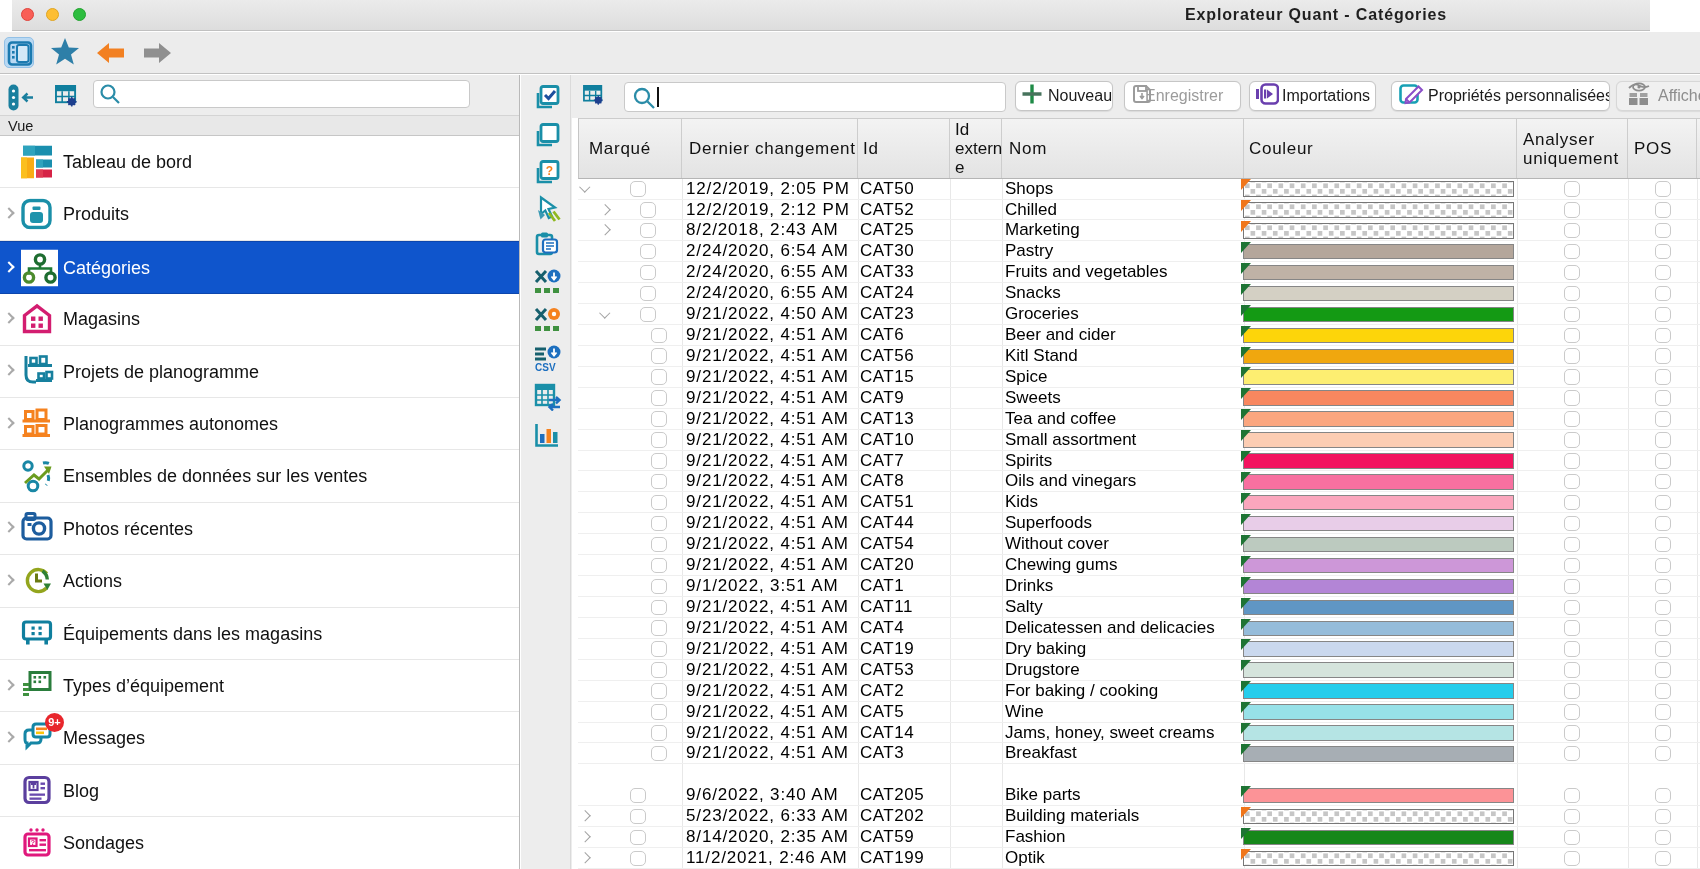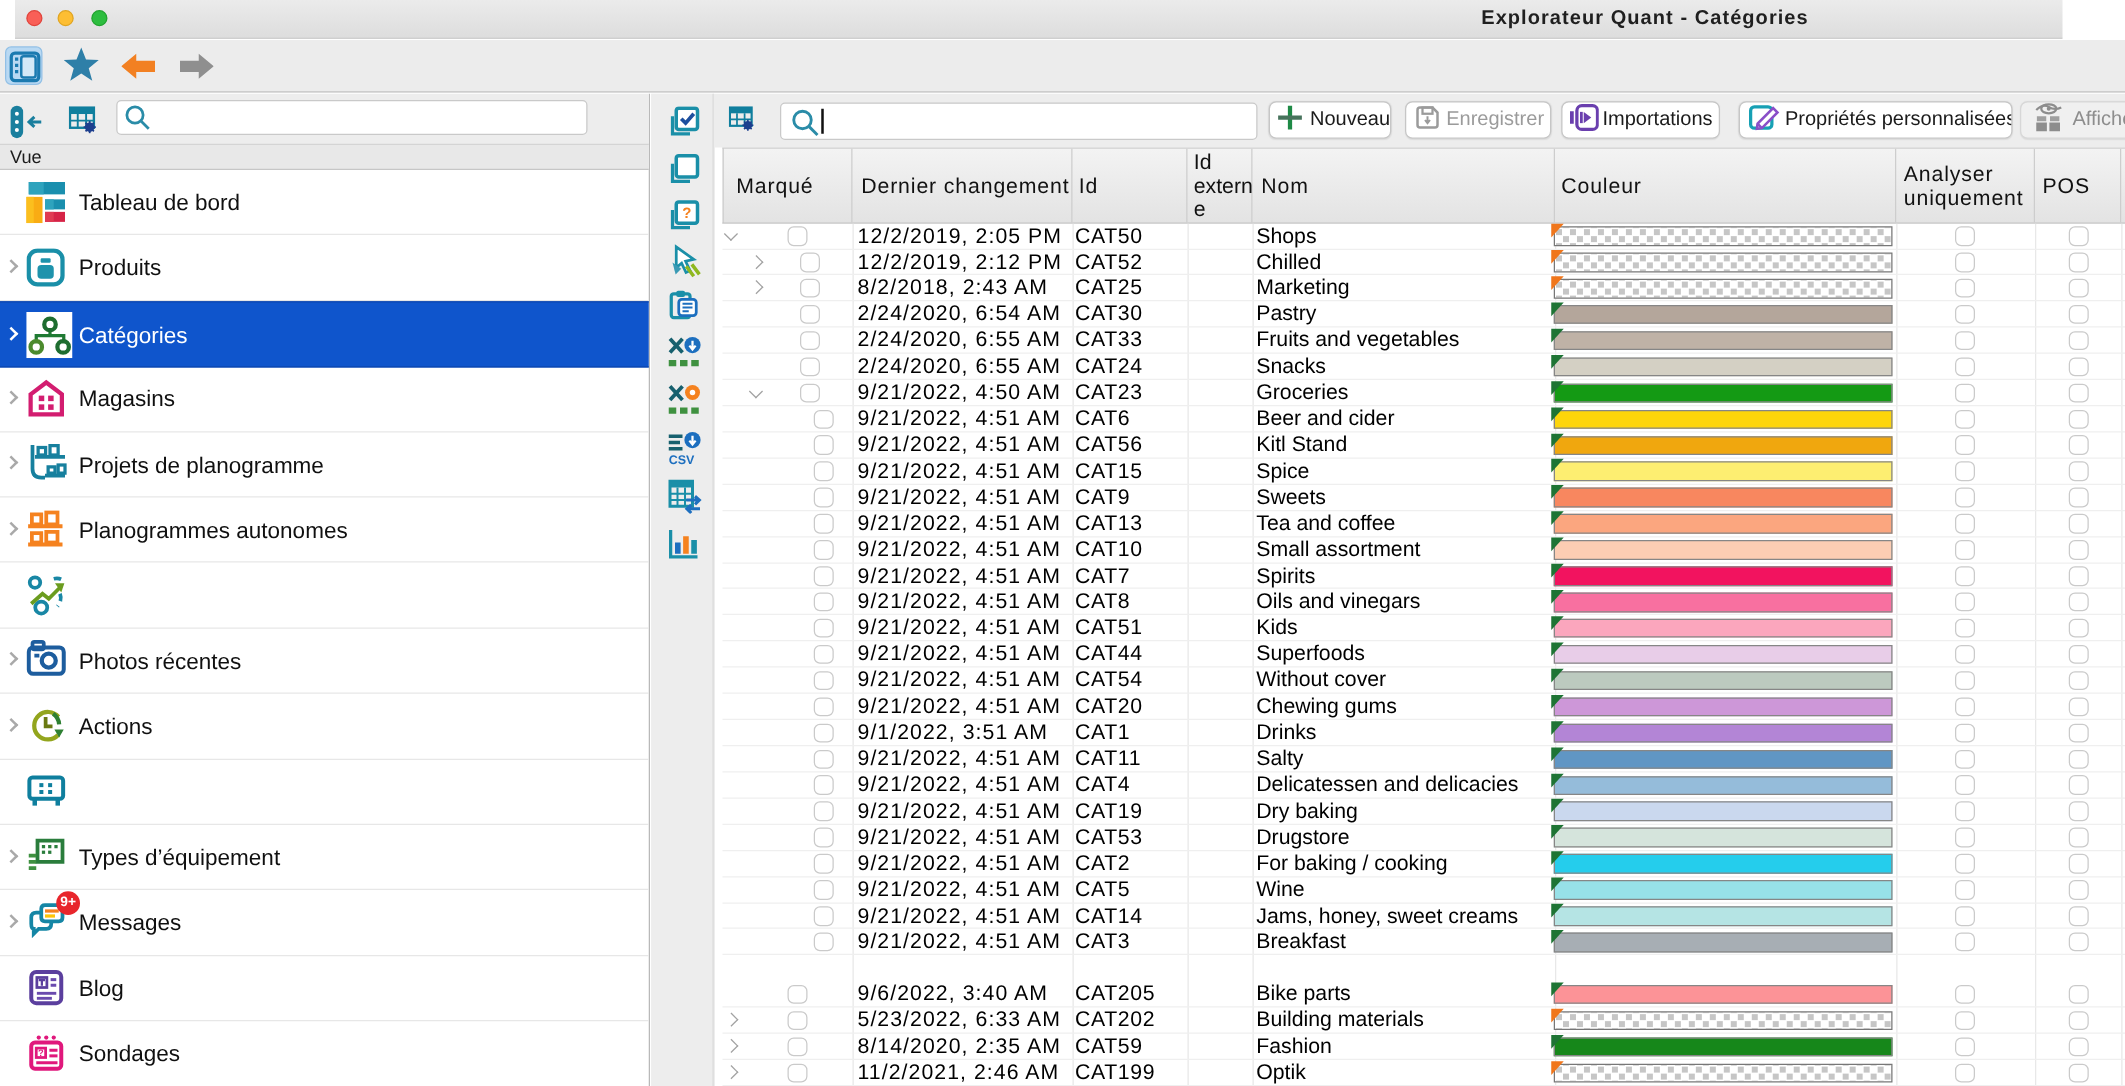--- a/index.html
+++ b/index.html
@@ -210,20 +210,21 @@
       </div>
 <div class="sitem" style="top:375.4px">
         <span class="sicon"><svg width="36" height="36" viewBox="0 0 36 36">
 <circle cx="7" cy="8" r="4.2" fill="none" stroke="#1987a5" stroke-width="3"></circle>
 <circle cx="12" cy="28" r="4.8" fill="none" stroke="#1987a5" stroke-width="3"></circle>
 <path d="M22 5 Q26 4 29 6" fill="none" stroke="#1987a5" stroke-width="3" stroke-dasharray="6 4"></path>
 <path d="M27 17 Q29 22 25 27" fill="none" stroke="#1987a5" stroke-width="3" stroke-dasharray="6 4"></path>
 <path d="M4 25 L13 17 L18 21 L28 11" fill="none" stroke="#6b9c1f" stroke-width="3"></path>
 <path d="M23 8.5 L30.5 8.5 L28 16 Z" fill="#6b9c1f"></path>
 </svg></span>
+        <span class="slabel">Ensembles de données sur les ventes</span>
       </div>
 <div class="sitem" style="top:427.8px">
         <span class="schev"></span>
         <span class="sicon"><svg width="32" height="32" viewBox="0 0 32 32">
 <rect x="5" y="1.5" width="9" height="6" rx="1.5" fill="none" stroke="#1d5d9e" stroke-width="3"></rect>
 <rect x="2" y="6" width="28" height="21" rx="3.5" fill="none" stroke="#1d5d9e" stroke-width="3.2"></rect>
 <circle cx="18" cy="16.5" r="5.6" fill="none" stroke="#1d5d9e" stroke-width="3.4"></circle>
 <rect x="6.5" y="11" width="4" height="3" fill="#1d5d9e"></rect>
 </svg></span>
         <span class="slabel">Photos récentes</span>
@@ -241,20 +242,21 @@
 <div class="sitem" style="top:532.6px">
         <span class="sicon"><svg width="32" height="32" viewBox="0 0 32 32">
 <rect x="2.5" y="5" width="27" height="17" rx="2.5" fill="none" stroke="#0f7f9e" stroke-width="3.2"></rect>
 <rect x="5" y="22" width="3.6" height="5.5" fill="#0f7f9e"></rect>
 <rect x="23.4" y="22" width="3.6" height="5.5" fill="#0f7f9e"></rect>
 <rect x="10.5" y="9.5" width="3.2" height="3.2" fill="#0f7f9e"></rect>
 <rect x="17.5" y="9.5" width="3.2" height="3.2" fill="#0f7f9e"></rect>
 <rect x="10.5" y="15" width="3.2" height="3.2" fill="#0f7f9e"></rect>
 <rect x="17.5" y="15" width="3.2" height="3.2" fill="#0f7f9e"></rect>
 </svg></span>
+        <span class="slabel">Équipements dans les magasins</span>
       </div>
 <div class="sitem" style="top:585.0px">
         <span class="schev"></span>
         <span class="sicon"><svg width="32" height="32" viewBox="0 0 32 32">
 <rect x="9" y="2.5" width="20" height="17" fill="none" stroke="#2a7d3c" stroke-width="3"></rect>
 <rect x="12.5" y="6" width="2.6" height="2.6" fill="#2a7d3c"></rect>
 <rect x="17.5" y="6" width="2.6" height="2.6" fill="#2a7d3c"></rect>
 <rect x="22.5" y="6" width="2.6" height="2.6" fill="#2a7d3c"></rect>
 <rect x="12.5" y="10.5" width="2.6" height="2.6" fill="#2a7d3c"></rect>
 <rect x="17.5" y="10.5" width="2.6" height="2.6" fill="#2a7d3c"></rect>
@@ -379,21 +381,21 @@
 <path d="M16.5 16.5 L23 23" stroke="#2a8ca8" stroke-width="2.3"></path>
 </svg>
         <span class="caret"></span>
       </div>
 
 <div class="btn" style="left:494px;width:98px;padding-left:32px">
 <svg class="bic" width="22" height="22" viewBox="0 0 22 22" style="position:absolute;left:5px;top:4px">
 <path d="M11 1.5 V20.5" stroke="#1e8a46" stroke-width="3.4"></path>
           <path d="M1.5 11 H20.5" stroke="#47735c" stroke-width="3.4"></path>
         </svg>Nouveau</div>
-<div class="btn dis" style="left:603px;width:117px;padding-left:32px">
+<div class="btn dis" style="left:603px;width:117px;padding-left:20px">
 <svg class="bic" width="20" height="20" viewBox="0 0 20 20" style="position:absolute;left:7px;top:5px">
 <path d="M2 4 Q2 2 4 2 H14 L18 6 V16 Q18 18 16 18 H4 Q2 18 2 16 Z" fill="none" stroke="#9b9b9b" stroke-width="2"></path>
 <rect x="6" y="2" width="8" height="5" fill="none" stroke="#9b9b9b" stroke-width="1.8"></rect>
 <path d="M10 9 V14 M8 12 L10 14.5 L12 12" stroke="#9b9b9b" stroke-width="1.6" fill="none"></path>
 </svg>Enregistrer</div>
 <div class="btn" style="left:728px;width:127px;padding-left:32px">
 <svg class="bic" width="24" height="22" viewBox="0 0 24 22" style="position:absolute;left:5px;top:4px">
 <rect x="1" y="6" width="3" height="10" fill="#6a3fae"></rect>
 <rect x="6.5" y="1.5" width="16.5" height="19" rx="4" fill="none" stroke="#6a3fae" stroke-width="2.6"></rect>
 <path d="M12 6.5 L18 11 L12 15.5 Z" fill="#6a3fae"></path>

